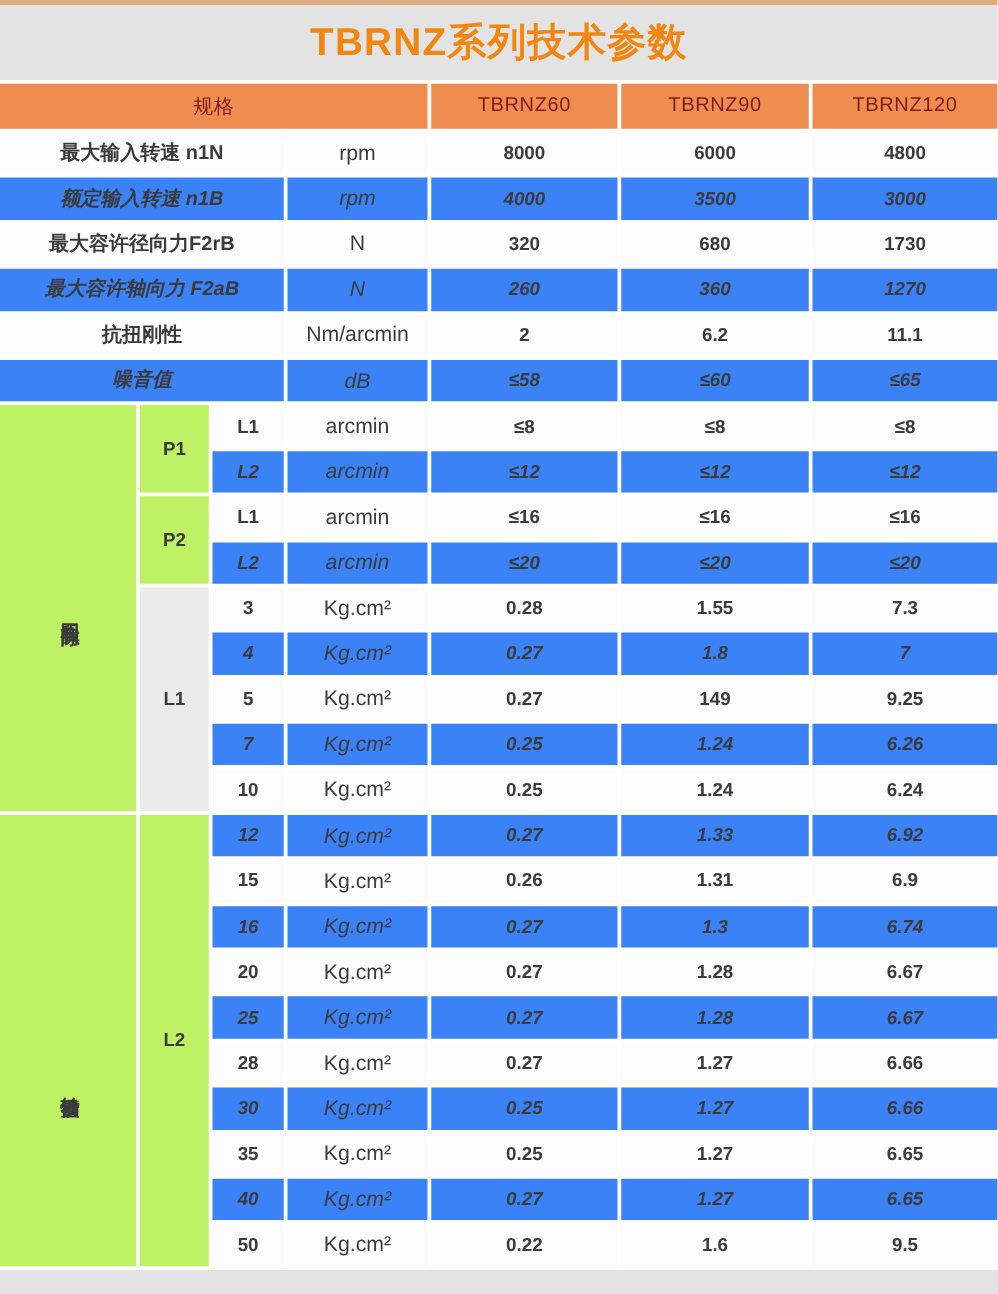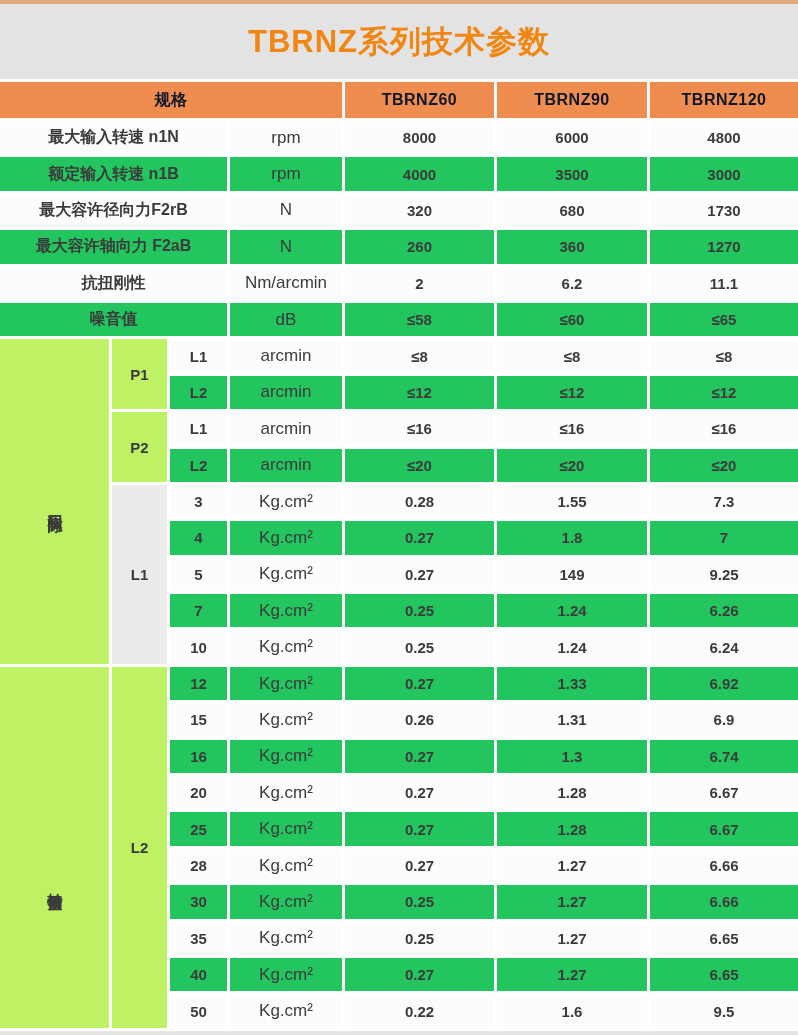--- a/index.html
+++ b/index.html
@@ -4,43 +4,43 @@
 <style>
   * { margin: 0; padding: 0; box-sizing: border-box; }
   html, body { width: 798px; height: 1035px; overflow: hidden; }
   body {
     background: #e3e3e3;
     font-family: "Liberation Sans", "DejaVu Sans", sans-serif;
     color: #3b3b3b;
   }
   .top-strip { height: 4px; width: 100%; background: #e2a87e; }
   .title-area {
-    height: 75px;
+    height: 60px;
     display: flex; align-items: center; justify-content: center;
   }
   .page-title {
     font-size: 31px; font-weight: 700; color: #f28613; letter-spacing: 1px;
   }
   .table-wrap { background: #ffffff; width: 804px; margin-left: -3px; }
   table.spec {
     border-collapse: separate;
     border-spacing: 3px;
     table-layout: fixed;
     width: 804px;
   }
   th, td { text-align: center; vertical-align: middle; overflow: hidden; }
   th.hdr {
-    background: #ef8d50; color: #0f172a;
-    height: 36px; font-size: 16px; font-weight: 700; letter-spacing: 0.5px;
+    background: #ef8d50; color: #7f1d1d;
+    height: 36px; font-size: 16px; font-weight: 400; letter-spacing: 0.5px;
   }
   td { height: 33.4px; font-size: 15px; font-weight: 700; }
   td.cn { font-size: 16px; margin-left: 39px; }
   td.unit { font-weight: 400; font-size: 17px; }
   tr.ra > td.rowbg { background: #fcfcfc; }
-  tr.rb > td.rowbg { background: #22c55e; }
+  tr.rb > td.rowbg { background: #3b82f6; font-style: italic; }
   td.span-white { background: #bef264; }
   td.span-gray  { background: #ebebeb; }
   .vlabel {
     writing-mode: vertical-rl;
     text-orientation: upright;
     letter-spacing: 1px;
     font-size: 15px; font-weight: 700;
     display: inline-block;
   }
   .vlabel.nudge { position: relative; top: 32px; }

